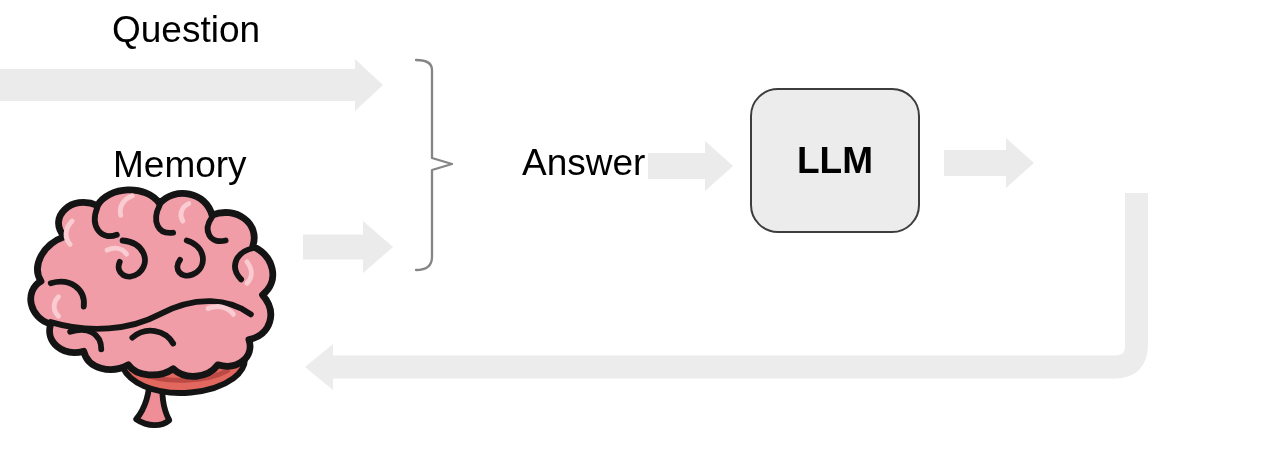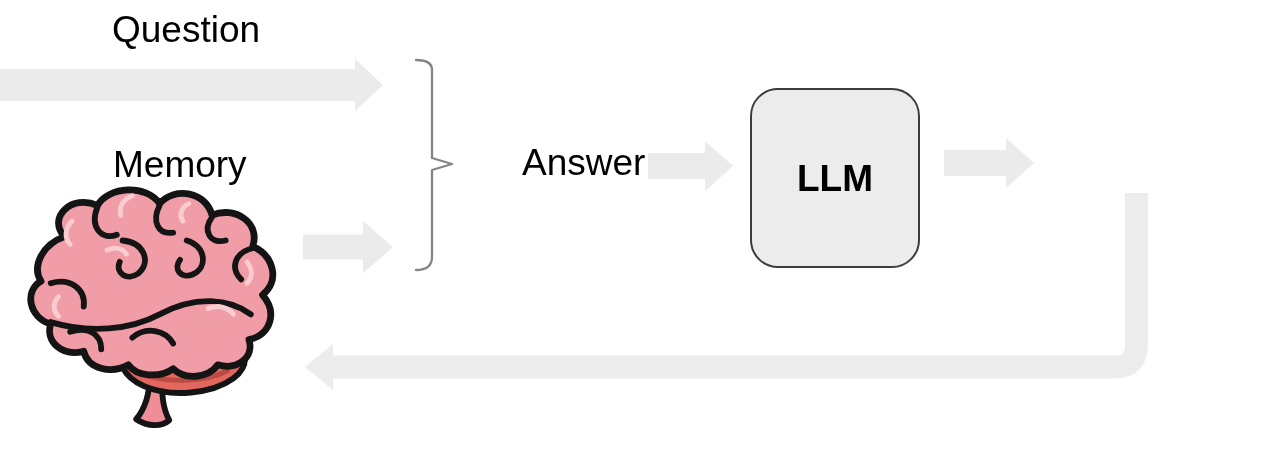--- a/index.html
+++ b/index.html
@@ -22,21 +22,21 @@
   .canvas{
     position:relative;width:1280px;height:473px;background:var(--bg);
     overflow:hidden;
   }
   .lbl{
     position:absolute;font-size:37px;font-weight:400;color:var(--text);
     line-height:1;white-space:nowrap;margin-left:38px;
   }
   .abs{position:absolute;}
   .llm-box{
-    position:absolute;left:750px;top:88px;width:170px;height:180px;
+    position:absolute;left:750px;top:88px;width:170px;height:145px;
     background:var(--box-fill);border:2.5px solid var(--box-border);
     border-radius:28px;box-sizing:border-box;
     display:flex;align-items:center;justify-content:center;
   }
   .llm-box .lbl-in{font-size:37px;font-weight:700;color:var(--text);line-height:1;}
   svg{display:block;}
   .arrow-fill{fill:var(--arrow);}
   .loop-stroke{stroke:var(--loop);stroke-width:23;fill:none;}
   .loop-fill{fill:var(--loop);}
   .brace-stroke{stroke:var(--brace);stroke-width:2.3;fill:none;}

